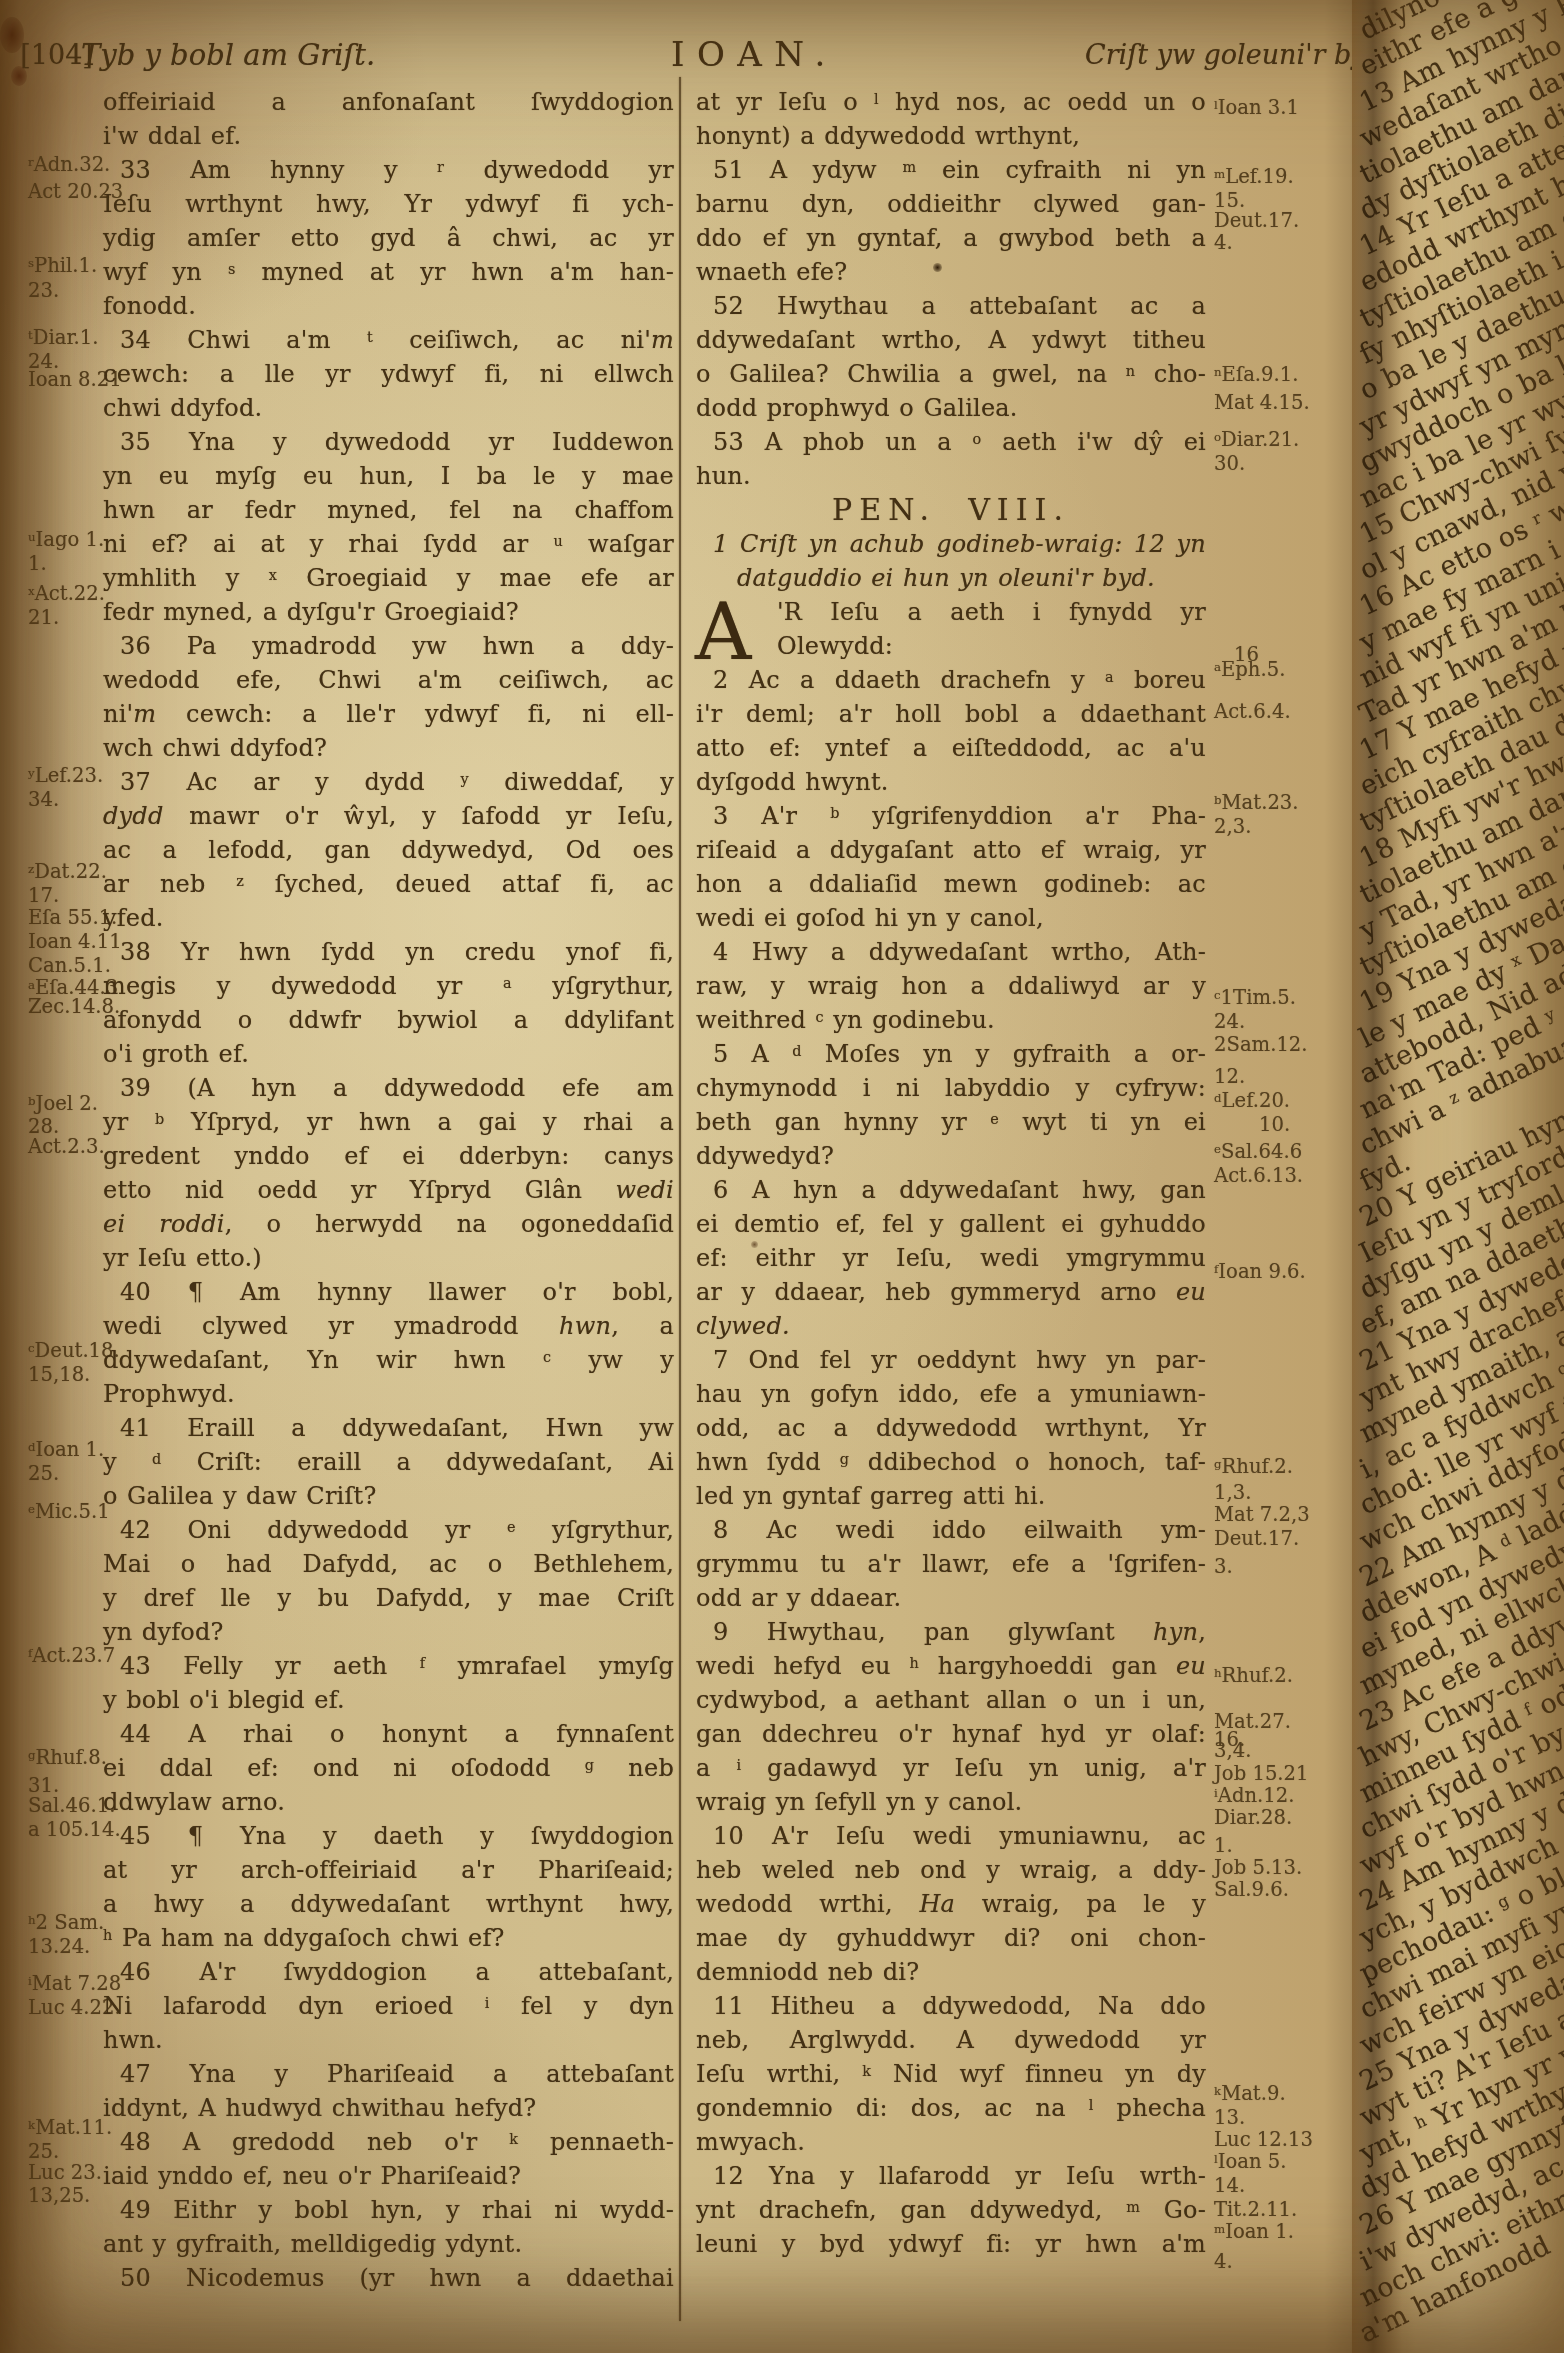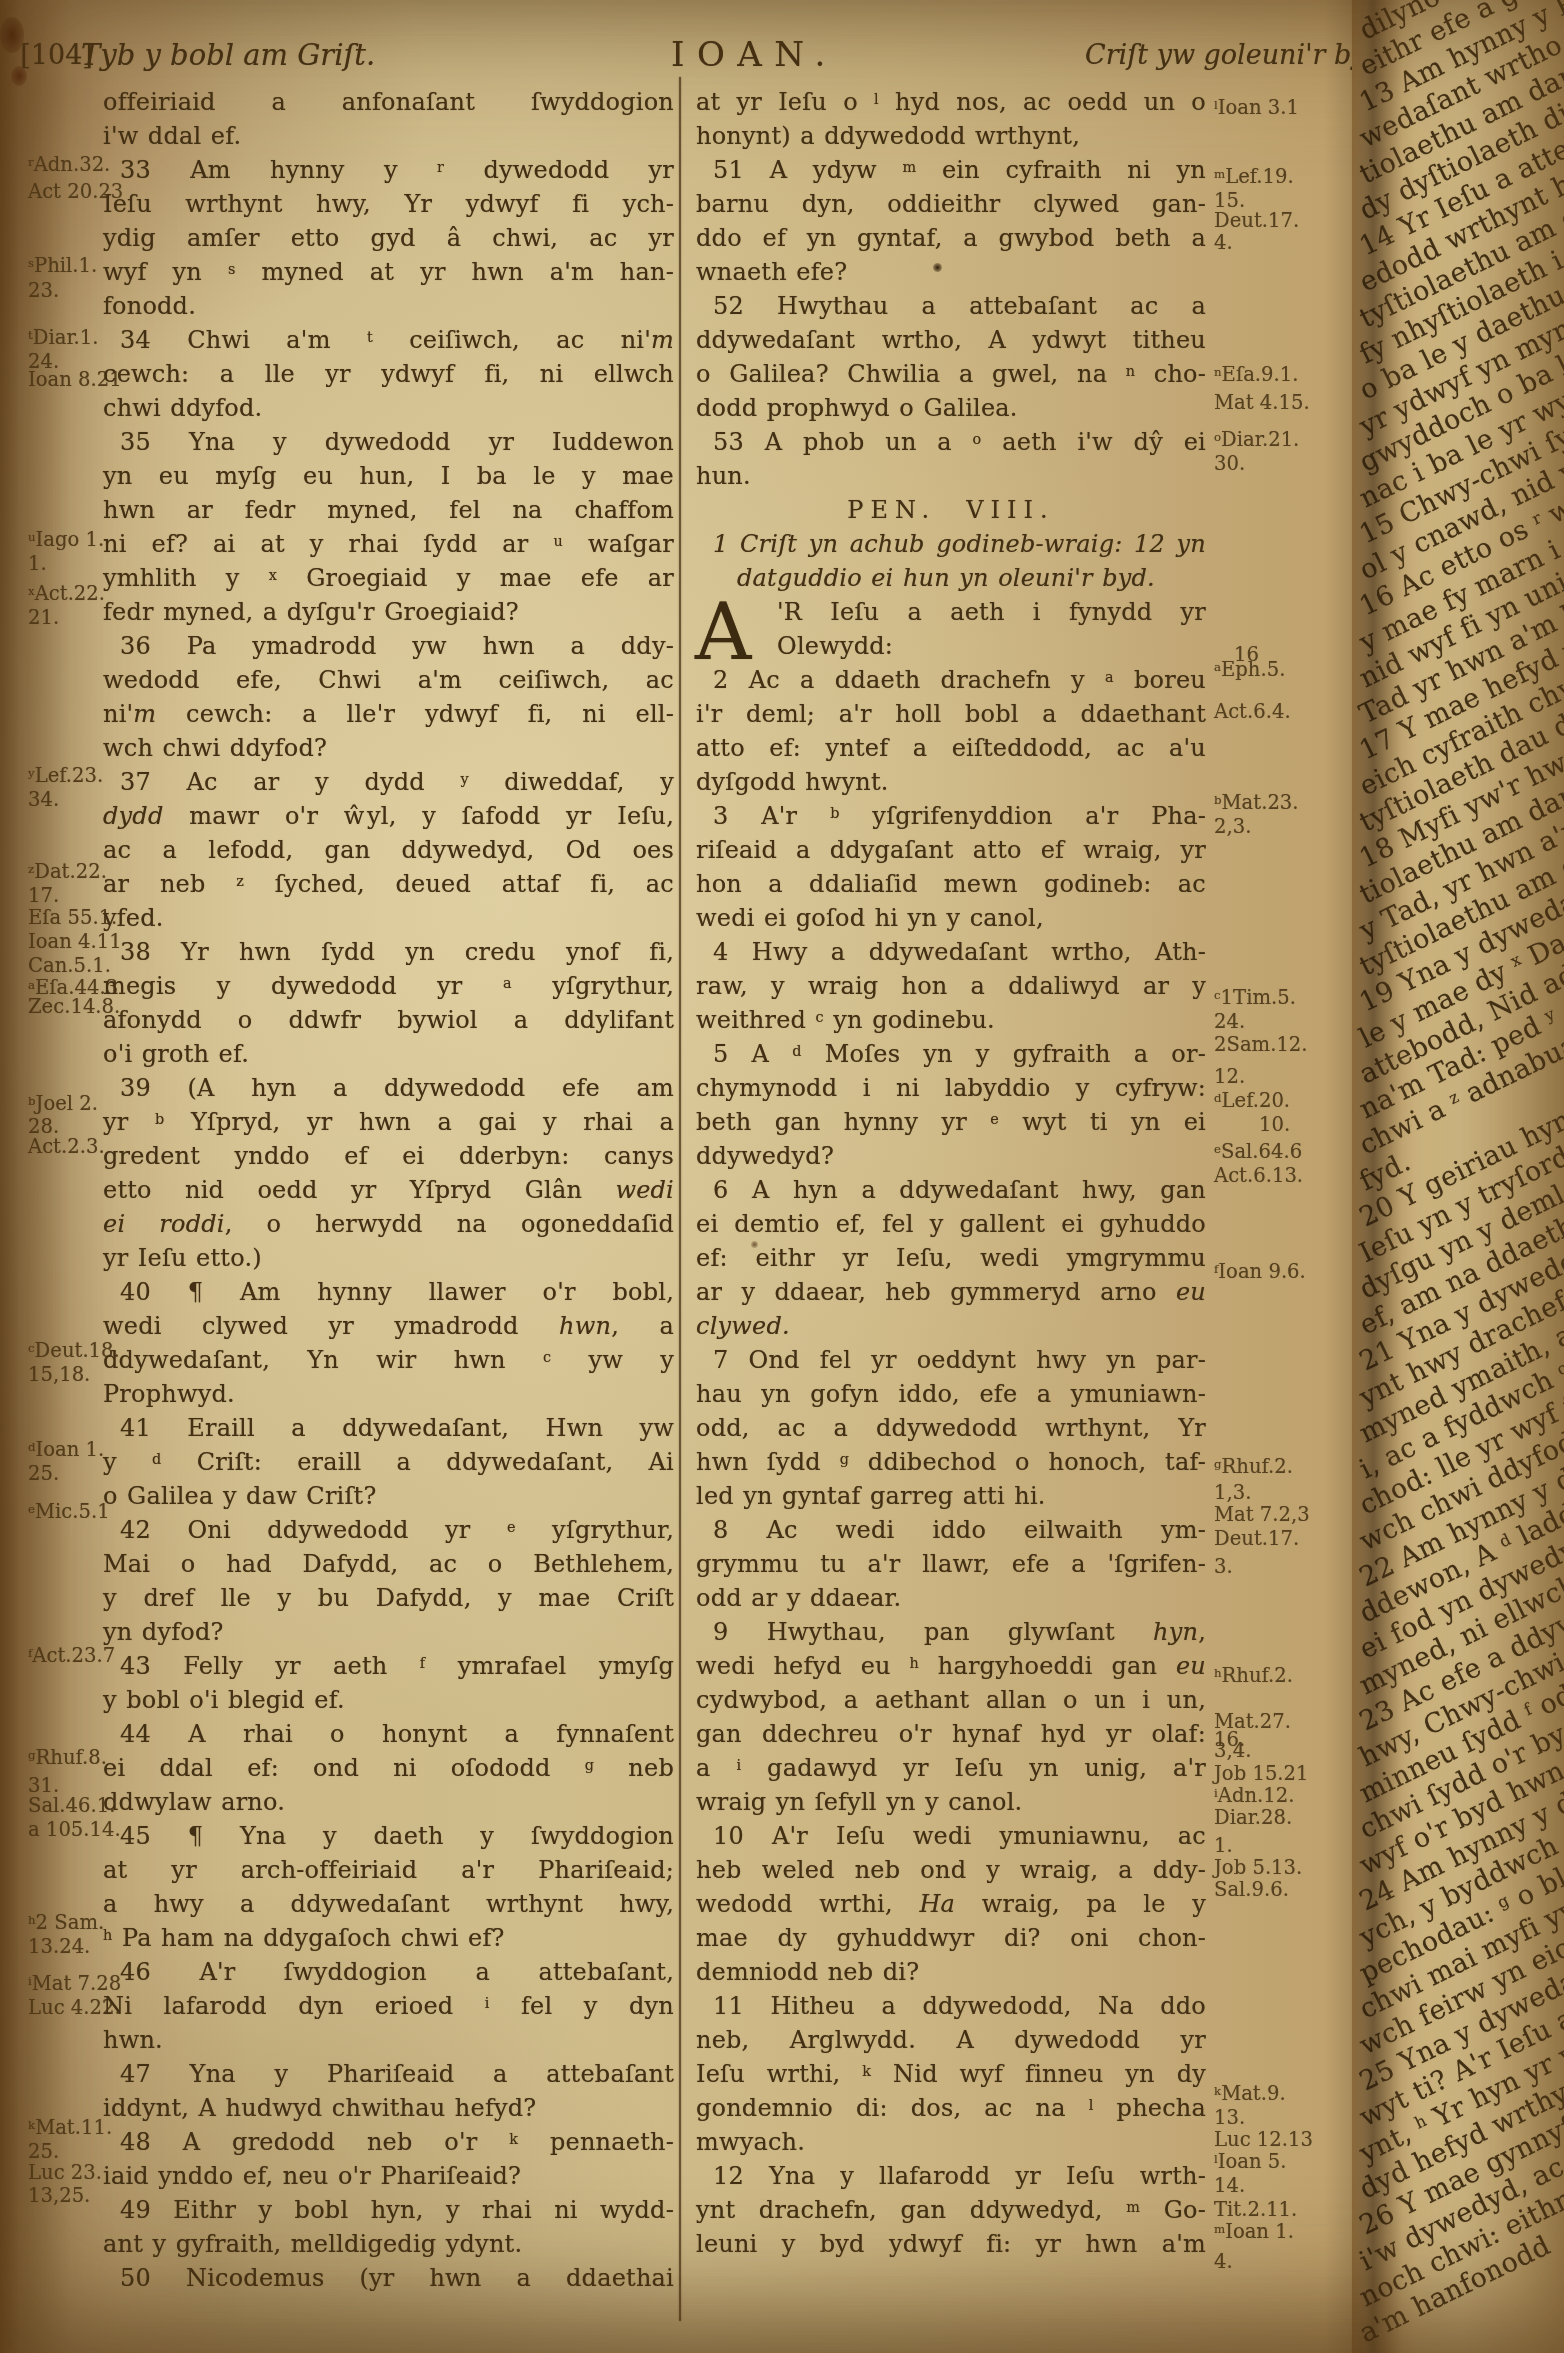--- a/index.html
+++ b/index.html
@@ -23,21 +23,21 @@
   
   .col{position:absolute;top:85px;font-size:24px;}
   #col1{left:103px;width:571px;}
   #col2{left:696px;width:510px;}
   .line{height:34px;line-height:34px;text-align:justify;text-align-last:justify;letter-spacing:0.2px;word-spacing:1.6px;}
   .fv{padding-left:17px;}
   .fe{text-align-last:left;}
   .fn{padding-left:41px;}
   .fd{padding-left:81px;}
   .fi{font-style:italic;}
-  .fc{text-align:center;text-align-last:center;font-size:24px;letter-spacing:7px;word-spacing:15.6px;}
+  .fc{text-align:center;text-align-last:center;font-size:30px;letter-spacing:7px;word-spacing:15.6px;}
   sup{font-size:0.60em;line-height:0;vertical-align:0.45em;font-style:normal;}
   .dropcap{position:absolute;left:695px;top:596px;font-size:78px;line-height:72px;color:#3c2a11;text-shadow:0 0 0.8px rgba(62,44,18,0.6);}
   
   .notes{position:absolute;top:0;height:2354px;}
   #col1notes{left:28px;width:75px;}
   #col2notes{left:1214px;width:117px;}
   .note{position:absolute;left:0;white-space:nowrap;font-size:19.6px;line-height:19.6px;color:#55401f;text-shadow:0 0 0.8px rgba(85,64,31,0.5);}
   
   .divider{position:absolute;left:679px;top:77px;width:2.3px;height:2244px;background:rgba(70,50,22,0.75);box-shadow:0 0 1.6px rgba(70,50,22,0.6);}
   

